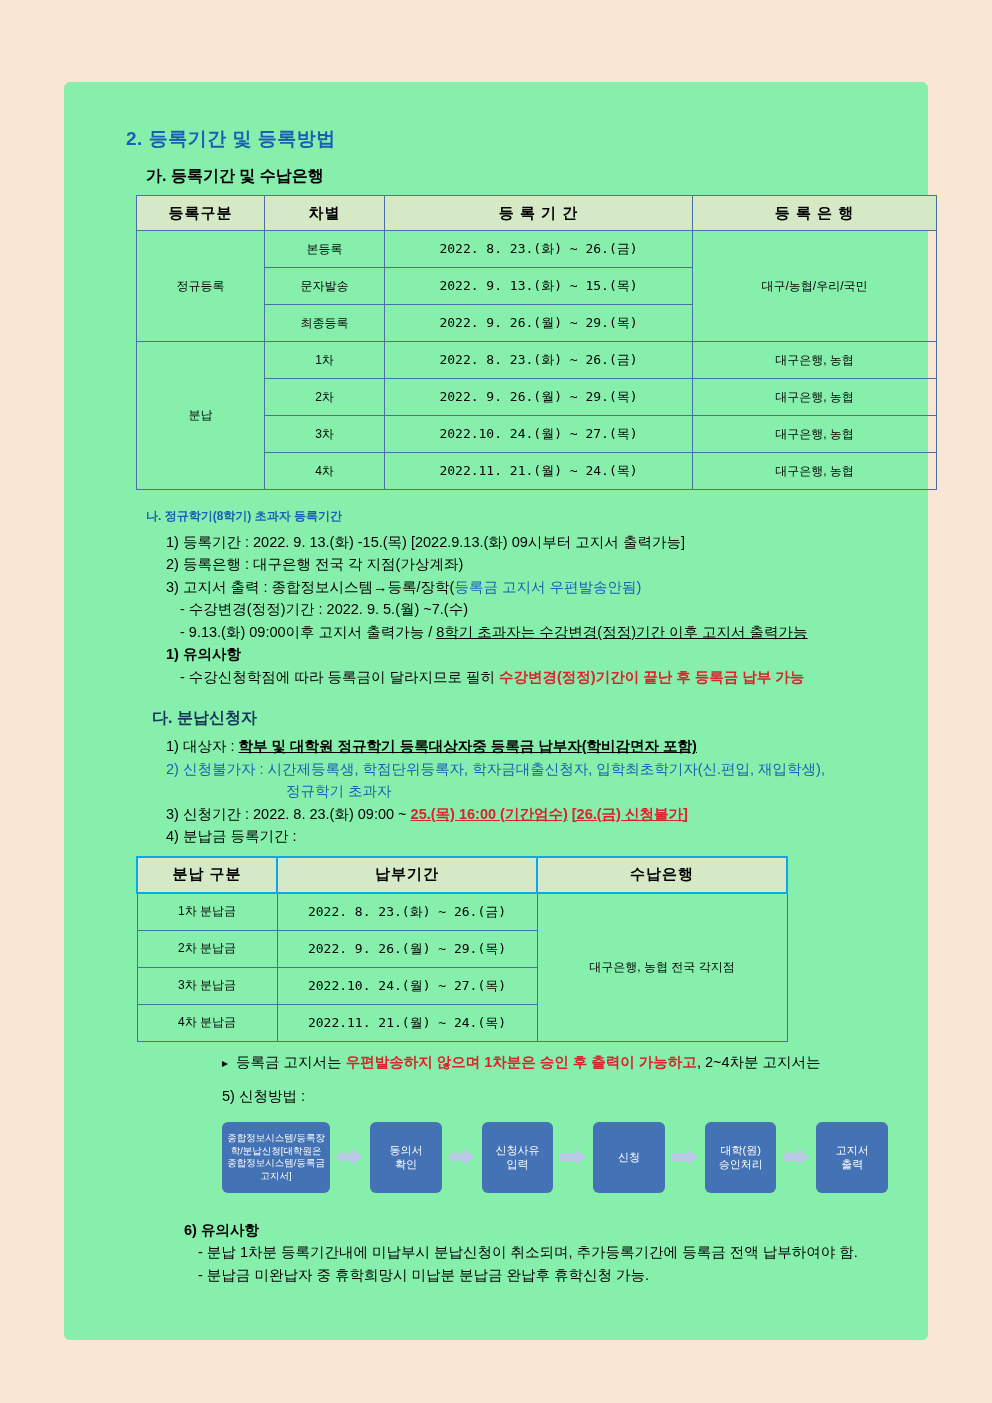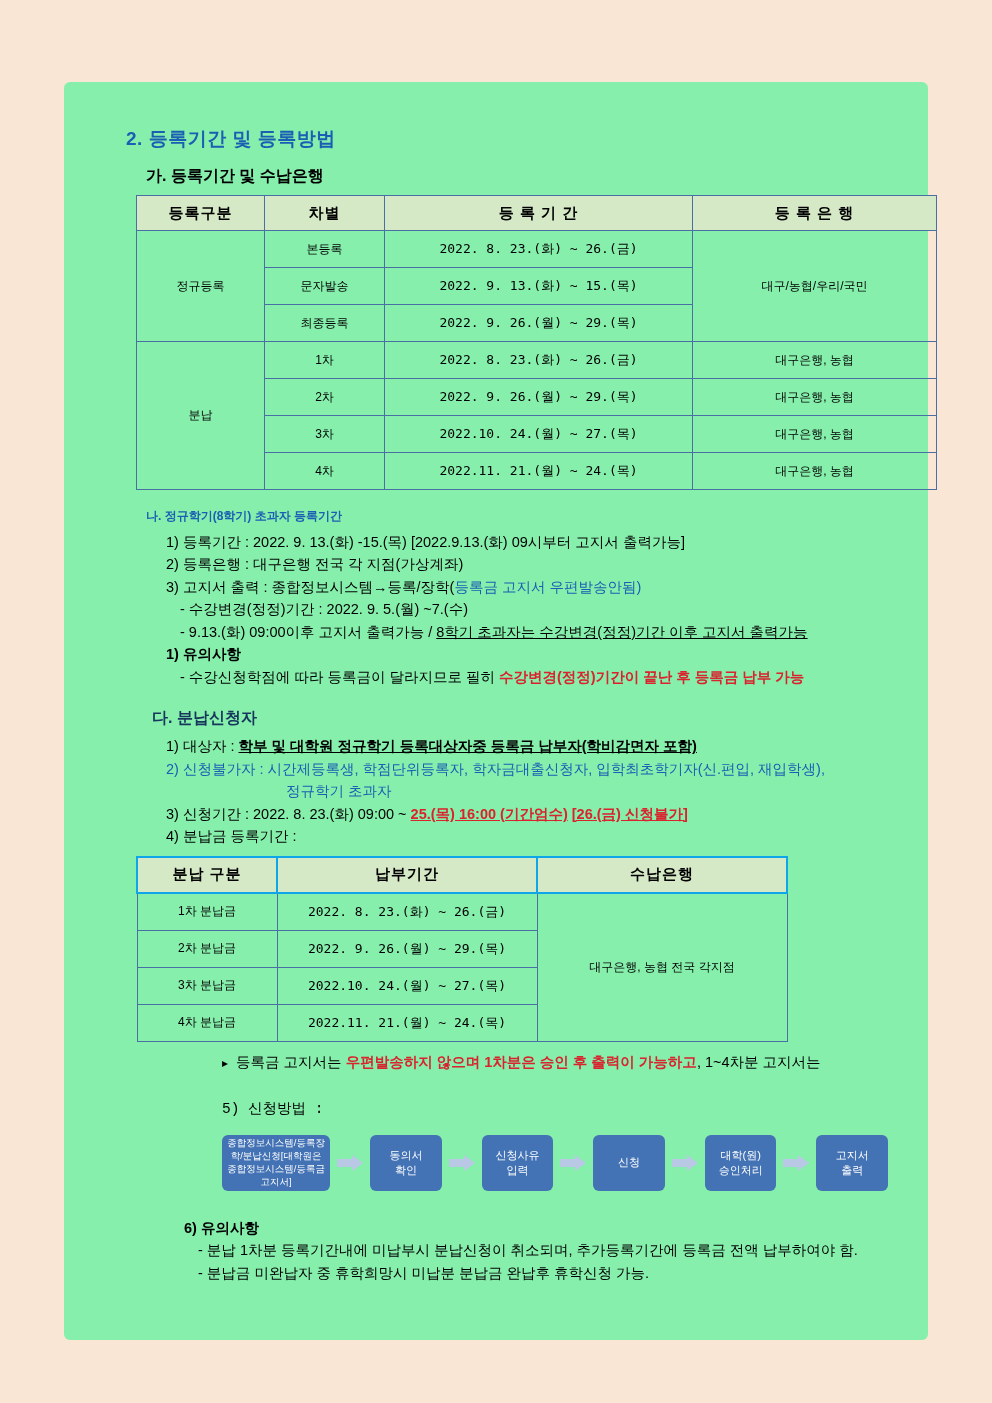--- a/index.html
+++ b/index.html
@@ -136,21 +136,21 @@
     color: #ffffff;
     border-radius: 6px;
     display: flex;
     align-items: center;
     justify-content: center;
     text-align: center;
     font-size: 9.5px;
     line-height: 1.35;
     padding: 4px 3px;
     box-sizing: border-box;
-    height: 56px;
+    height: 71px;
   }
   .node.n1 { width: 112px; }
   .node.wide { width: 74px; font-size: 11px; }
   .arrow {
     width: 26px;
     height: 16px;
     margin: 0 7px;
     position: relative;
     flex: none;
   }
@@ -311,25 +311,25 @@
         <tr>
           <td>4차 분납금</td>
           <td class="date">2022.11. 21.(월) ~ 24.(목)</td>
         </tr>
       </tbody>
     </table>
 
     <div class="para-note">
       <div>
         <span class="bullet-tri">▸</span>
-        <span>등록금 고지서는 </span><span class="red">우편발송하지 않으며 1차분은 승인 후 출력이 가능하고</span><span>, 1~4차분 고지서는</span>
-      </div>
-    </div>
-
-    <div class="lines" style="margin-top:25px;font-family:Liberation Mono, monospace;">
+        <span>등록금 고지서는 </span><span class="red">우편발송하지 않으며 1차분은 승인 후 출력이 가능하고</span><span>, 2~4차분 고지서는</span>
+      </div>
+    </div>
+
+    <div class="lines" style="margin-top:12px;">
       <div class="ln" style="margin-left:56px;">5) 신청방법 :</div>
     </div>
 
     <div class="flow">
       <div class="node n1">
         <div>
           <div>종합정보시스템/등록장</div>
           <div>학/분납신청[대학원은</div>
           <div>종합정보시스템/등록금</div>
           <div>고지서]</div>

